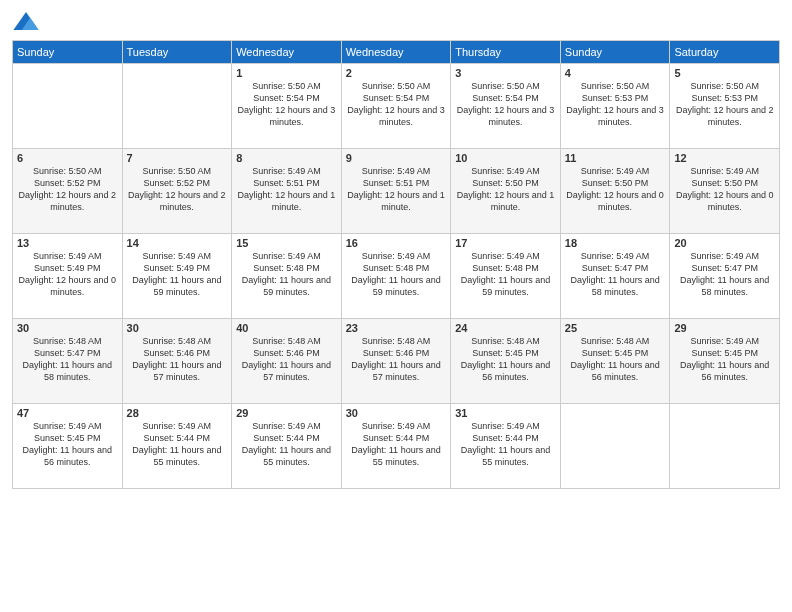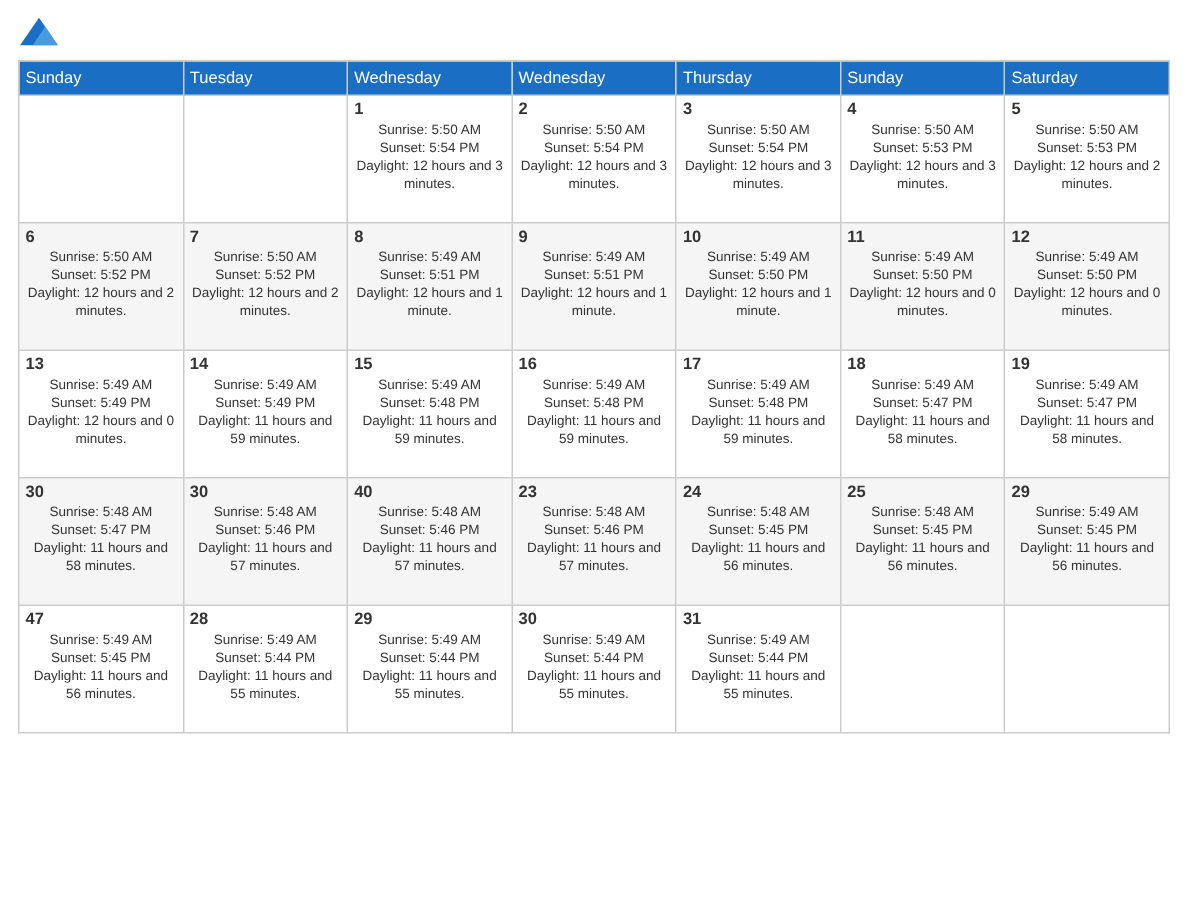--- a/index.html
+++ b/index.html
@@ -236,21 +236,21 @@
 Sunset: 5:48 PM
 Daylight: 11 hours and 59 minutes.</div>
           </td>
           <td>
             <span class="day-number">18</span>
             <div class="day-info" style="white-space: pre-line;">Sunrise: 5:49 AM
 Sunset: 5:47 PM
 Daylight: 11 hours and 58 minutes.</div>
           </td>
           <td>
-            <span class="day-number">19</span>
+            <span class="day-number">20</span>
             <div class="day-info" style="white-space: pre-line;">Sunrise: 5:49 AM
 Sunset: 5:47 PM
 Daylight: 11 hours and 58 minutes.</div>
           </td>
         </tr>
         <tr>
           <td>
             <span class="day-number">30</span>
             <div class="day-info" style="white-space: pre-line;">Sunrise: 5:48 AM
 Sunset: 5:47 PM

